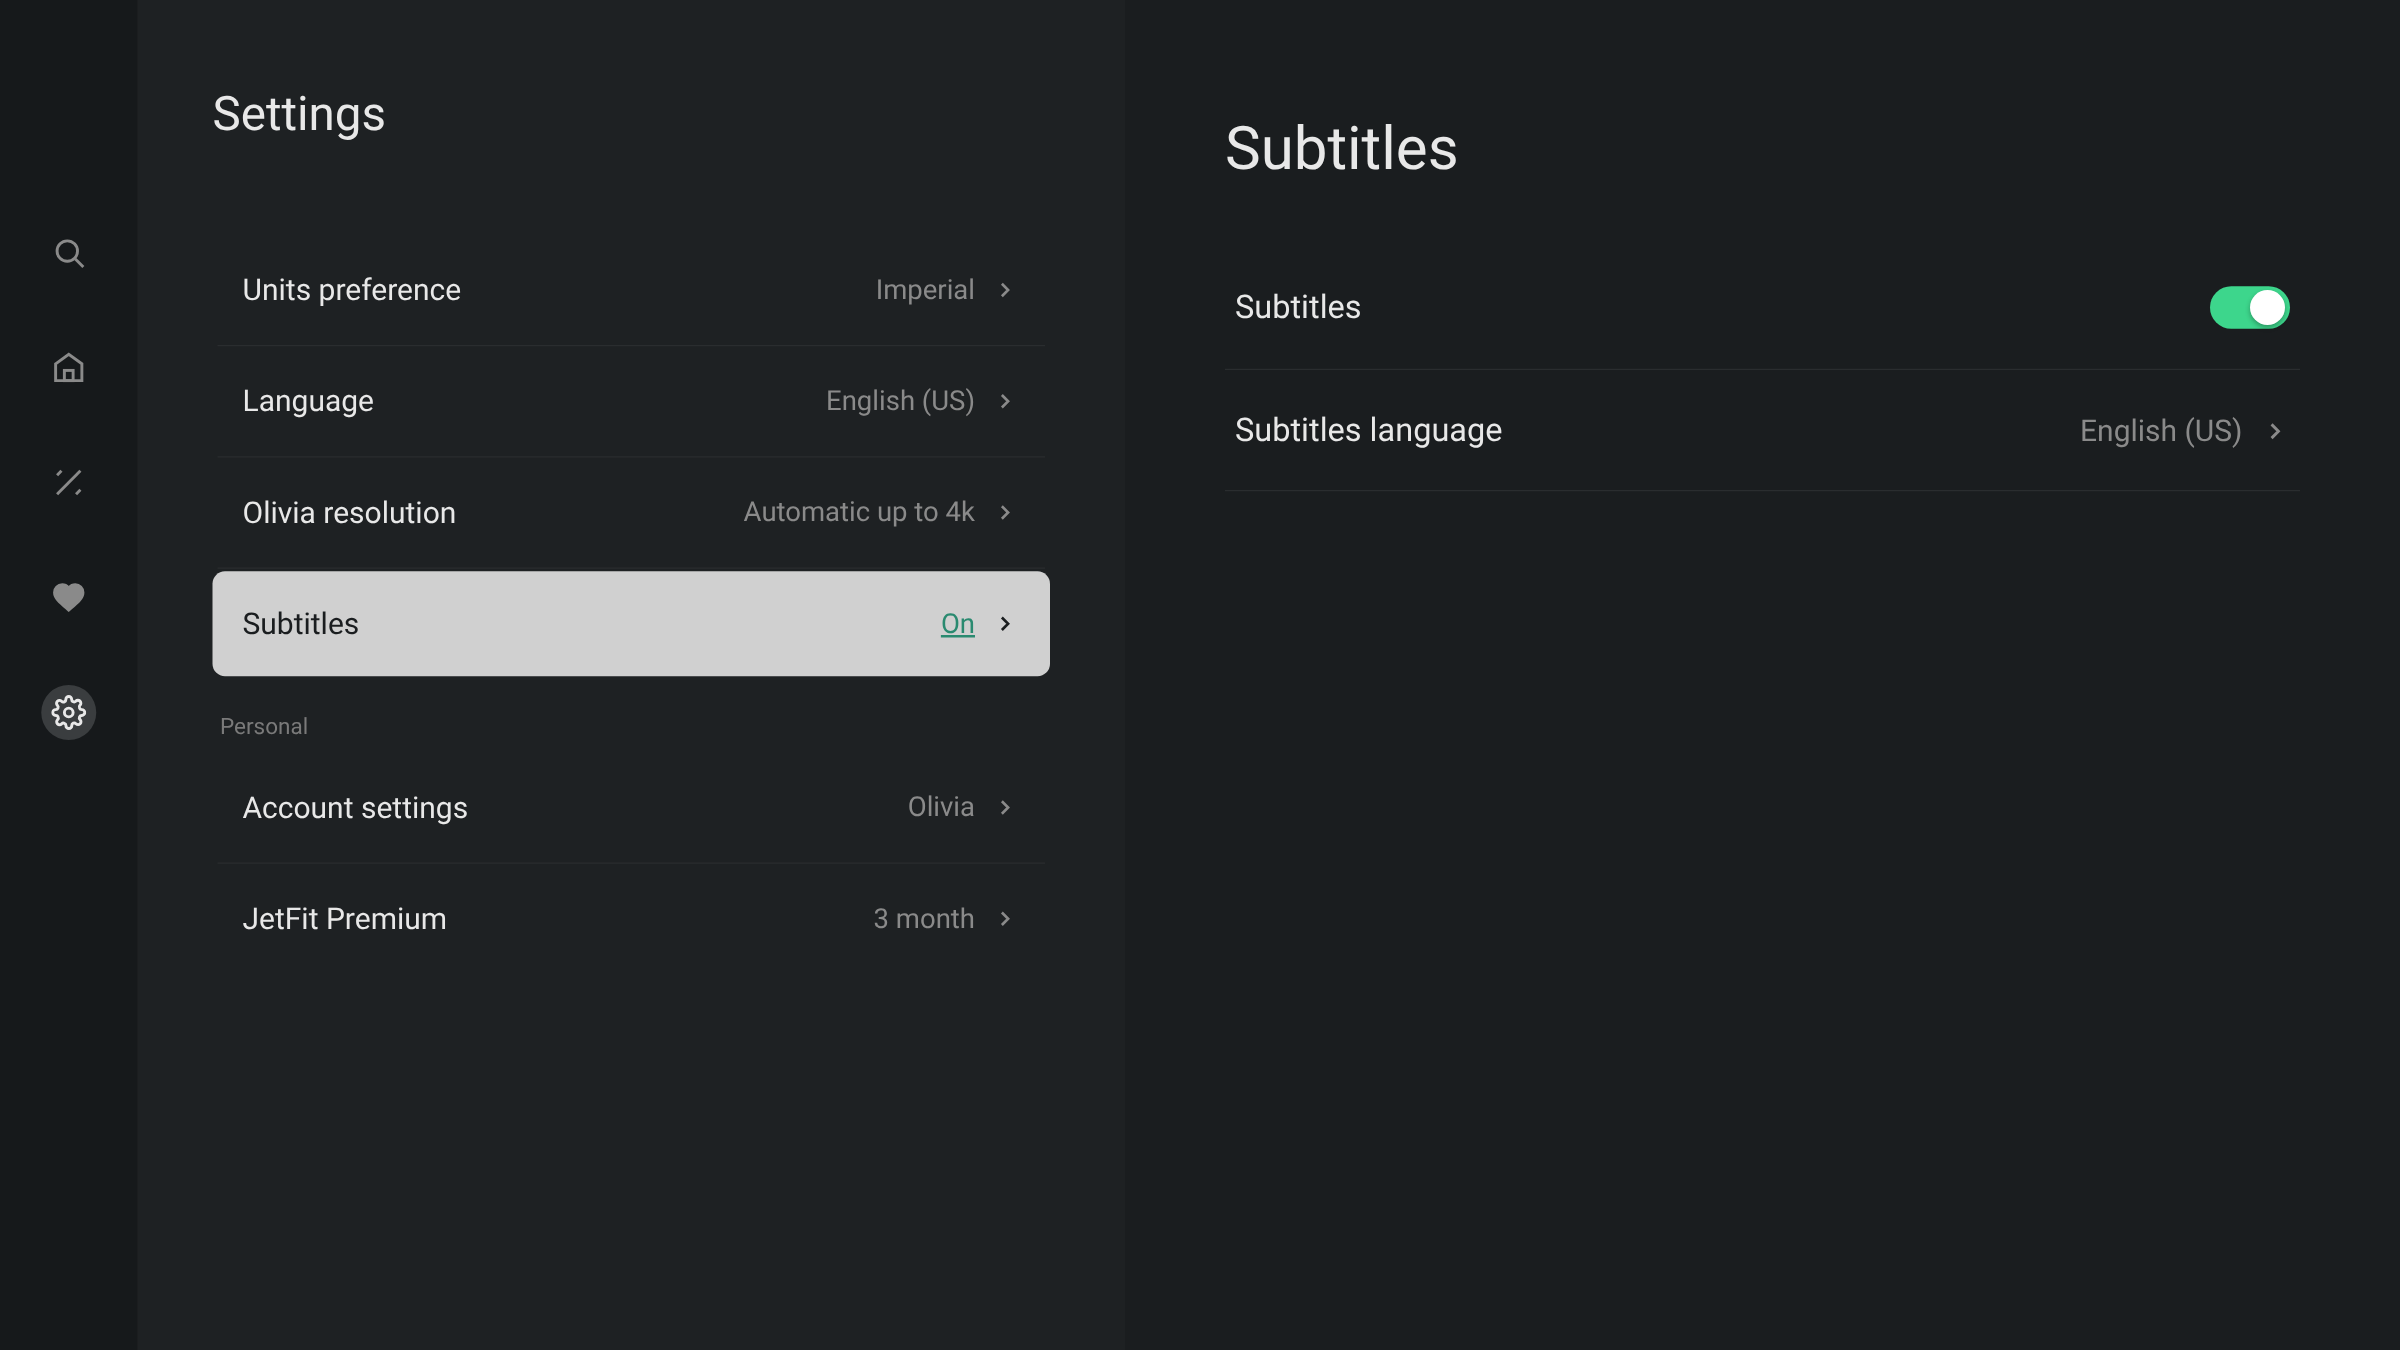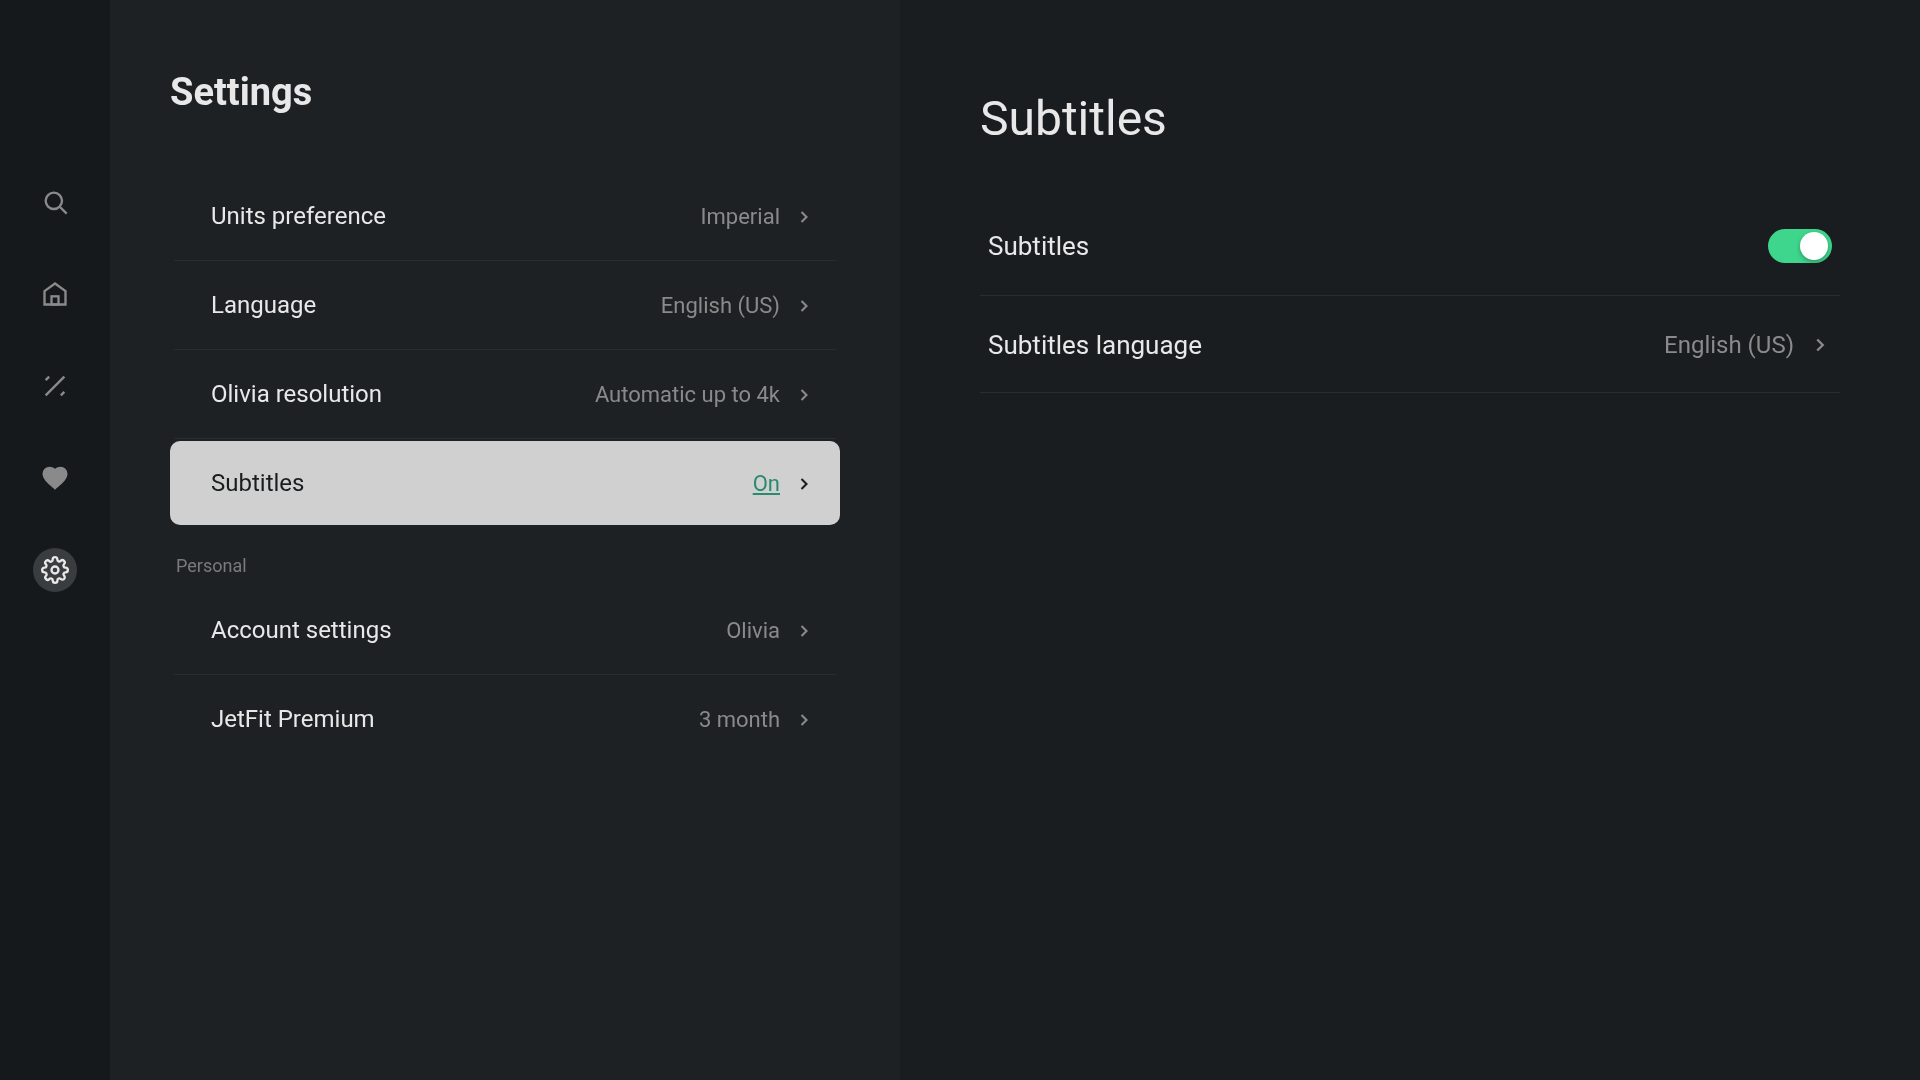--- a/index.html
+++ b/index.html
@@ -52,23 +52,23 @@
     .left-panel {
       width: 790px;
       height: 1080px;
       background-color: #1e2123;
       padding: 70px 60px;
       flex-shrink: 0;
     }
 
     .page-title {
       font-size: 38px;
-      font-weight: 700;
-      color: #e8e8e8;
-      margin-bottom: 60px;
+      font-weight: 400;
+      color: #e8e8e8;
+      margin-bottom: 76px;
     }
 
     .section-label {
       font-size: 18px;
       color: #7a7a7a;
       margin-bottom: 12px;
       padding-left: 6px;
     }
 
     .settings-list {
@@ -100,26 +100,25 @@
 
     .settings-item.active .item-value {
       color: #2a7a6a;
       text-decoration: underline;
     }
 
     .item-label {
       font-size: 24px;
       font-weight: 400;
       color: #e8e8e8;
-      margin-left: 17px;
     }
 
     .item-right {
       display: flex;
-      align-items: flex-end;
+      align-items: flex-start;
       gap: 12px;
     }
 
     .item-value {
       font-size: 22px;
       color: #8a8a8a;
     }
 
     .settings-item.active .item-value {
       color: #2a8a70;

